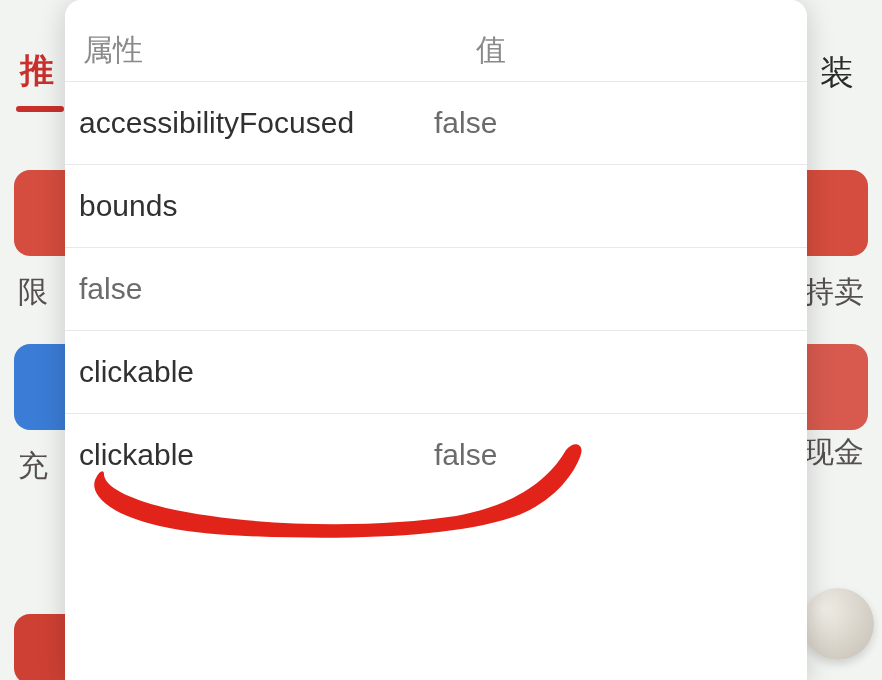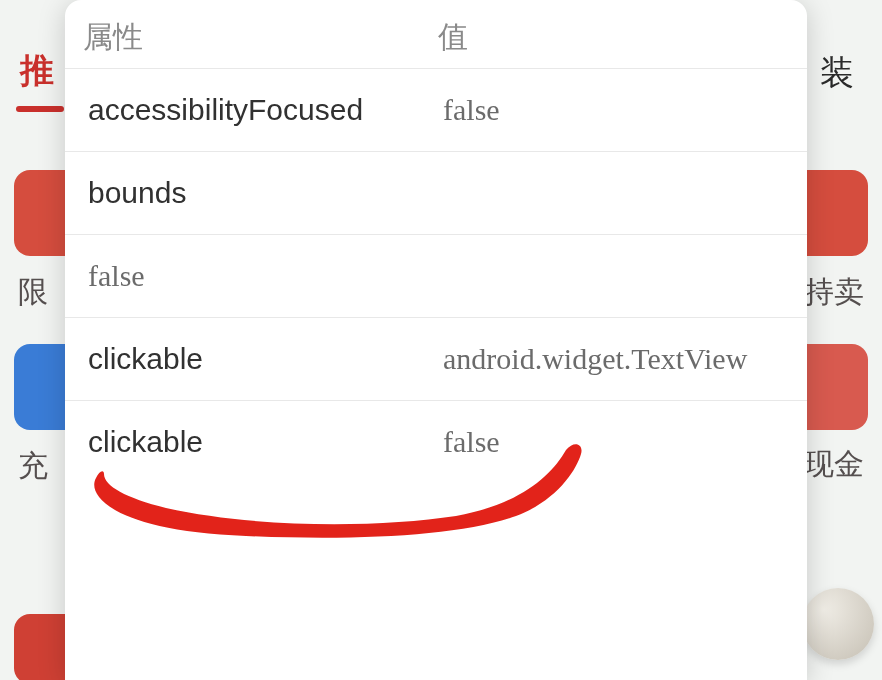--- a/index.html
+++ b/index.html
@@ -43,49 +43,49 @@
       top: 0;
       width: 742px;
       height: 680px;
       background: #ffffff;
       border-radius: 16px 16px 0 0;
       box-shadow: 0 4px 28px rgba(0,0,0,0.18);
       overflow: hidden;
     }
     .header-row {
       display: flex;
-      padding: 17px 18px 10px 18px;
+      padding: 30px 18px 10px 18px;
+      gap: 38px;
     }
     .col-attr {
       width: 355px;
       color: #8a8a8a;
       font-size: 30px;
     }
     .col-val {
       flex: 1;
       color: #8a8a8a;
       font-size: 30px;
     }
     .rows { }
     .row {
       display: flex;
       align-items: center;
-      padding: 24px 23px;
+      padding: 24px 14px;
       border-top: 1px solid #e8e8e8;
     }
     .row .attr {
       width: 355px;
       font-size: 30px;
       color: #313131;
     }
     .row .val {
       flex: 1;
       font-size: 30px;
       color: #6b6b6b;
-      font-family: Liberation Serif, serif;
     }
     .annotation {
       position: absolute;
       pointer-events: none;
     }
     .bg-food {
       position: absolute;
       right: 8px;
       bottom: 20px;
       width: 72px;
@@ -103,21 +103,21 @@
   <span class="bg-text" style="right:28px; top:50px; font-size:34px; color:#2b2b2b;">装</span>
 
   <div class="bg-card" style="left:14px; top:170px; background:#d54d3e;" title="#d54d3e"></div>
   <div class="bg-card" style="right:14px; top:170px; background:#d54d3e;" title="#d54d3e"></div>
   <span class="bg-text" style="left:18px; top:272px;">限</span>
   <span class="bg-text" style="right:18px; top:272px;font-family:Liberation Mono, monospace;">持卖</span>
 
   <div class="bg-card" style="left:14px; top:344px; background:#3a7cd6;" title="#3a7cd6"></div>
   <div class="bg-card" style="right:14px; top:344px; background:#d85a4f;" title="#d85a4f"></div>
   <span class="bg-text" style="left:18px; top:446px;">充</span>
-  <span class="bg-text" style="right:18px; top:444px;">现金</span>
+  <span class="bg-text" style="right:18px; top:432px;">现金</span>
 
   <div class="bg-card" style="left:14px; top:614px; background:#cf4034; height:70px;" title="#cf4034"></div>
   <div class="bg-food"></div>
 </div>
 
 <div class="dialog">
   <div class="header-row">
     <div class="col-attr">属性</div>
     <div class="col-val">值</div>
   </div>
@@ -127,21 +127,20 @@
       <div class="val">false</div>
     </div>
     <div class="row">
       <div class="attr">bounds</div>
     </div>
     <div class="row">
       <div class="val">false</div>
     </div>
     <div class="row">
       <div class="attr">clickable</div>
-      <div class="val">android.widget.TextView</div>
     </div>
     <div class="row">
       <div class="attr">clickable</div>
       <div class="val">false</div>
     </div>
   </div>
 </div>
 
 <svg class="annotation" style="left:76px; top:436px;" width="540" height="130" viewBox="0 0 540 130">
   <path d="M 20 42

